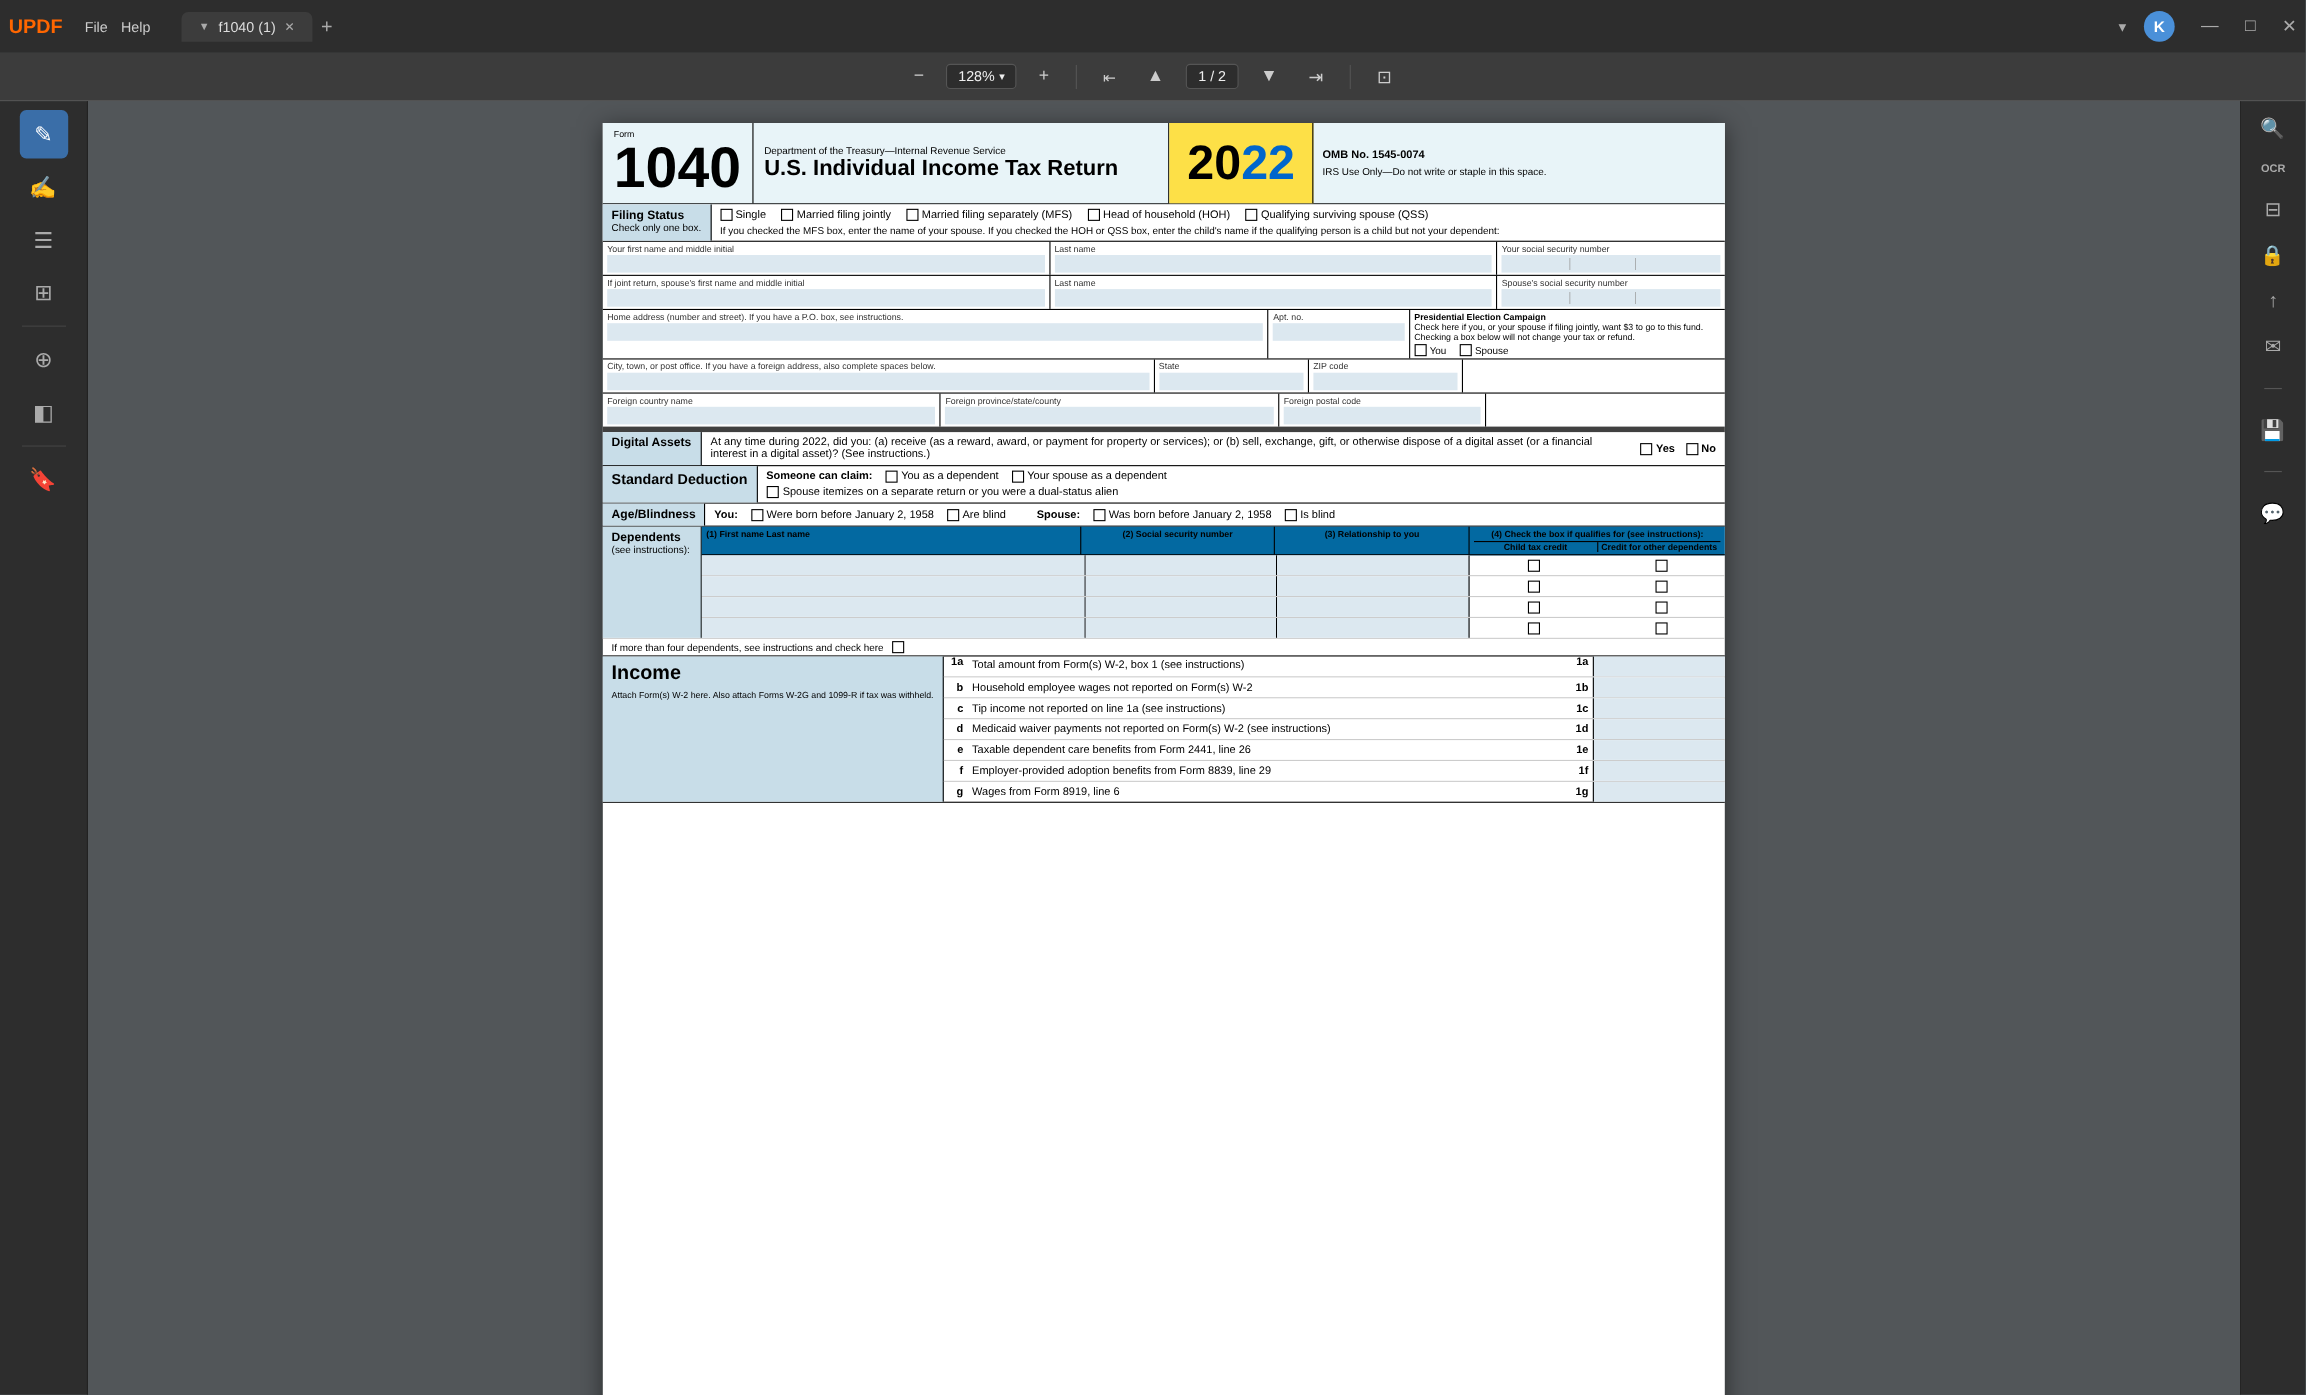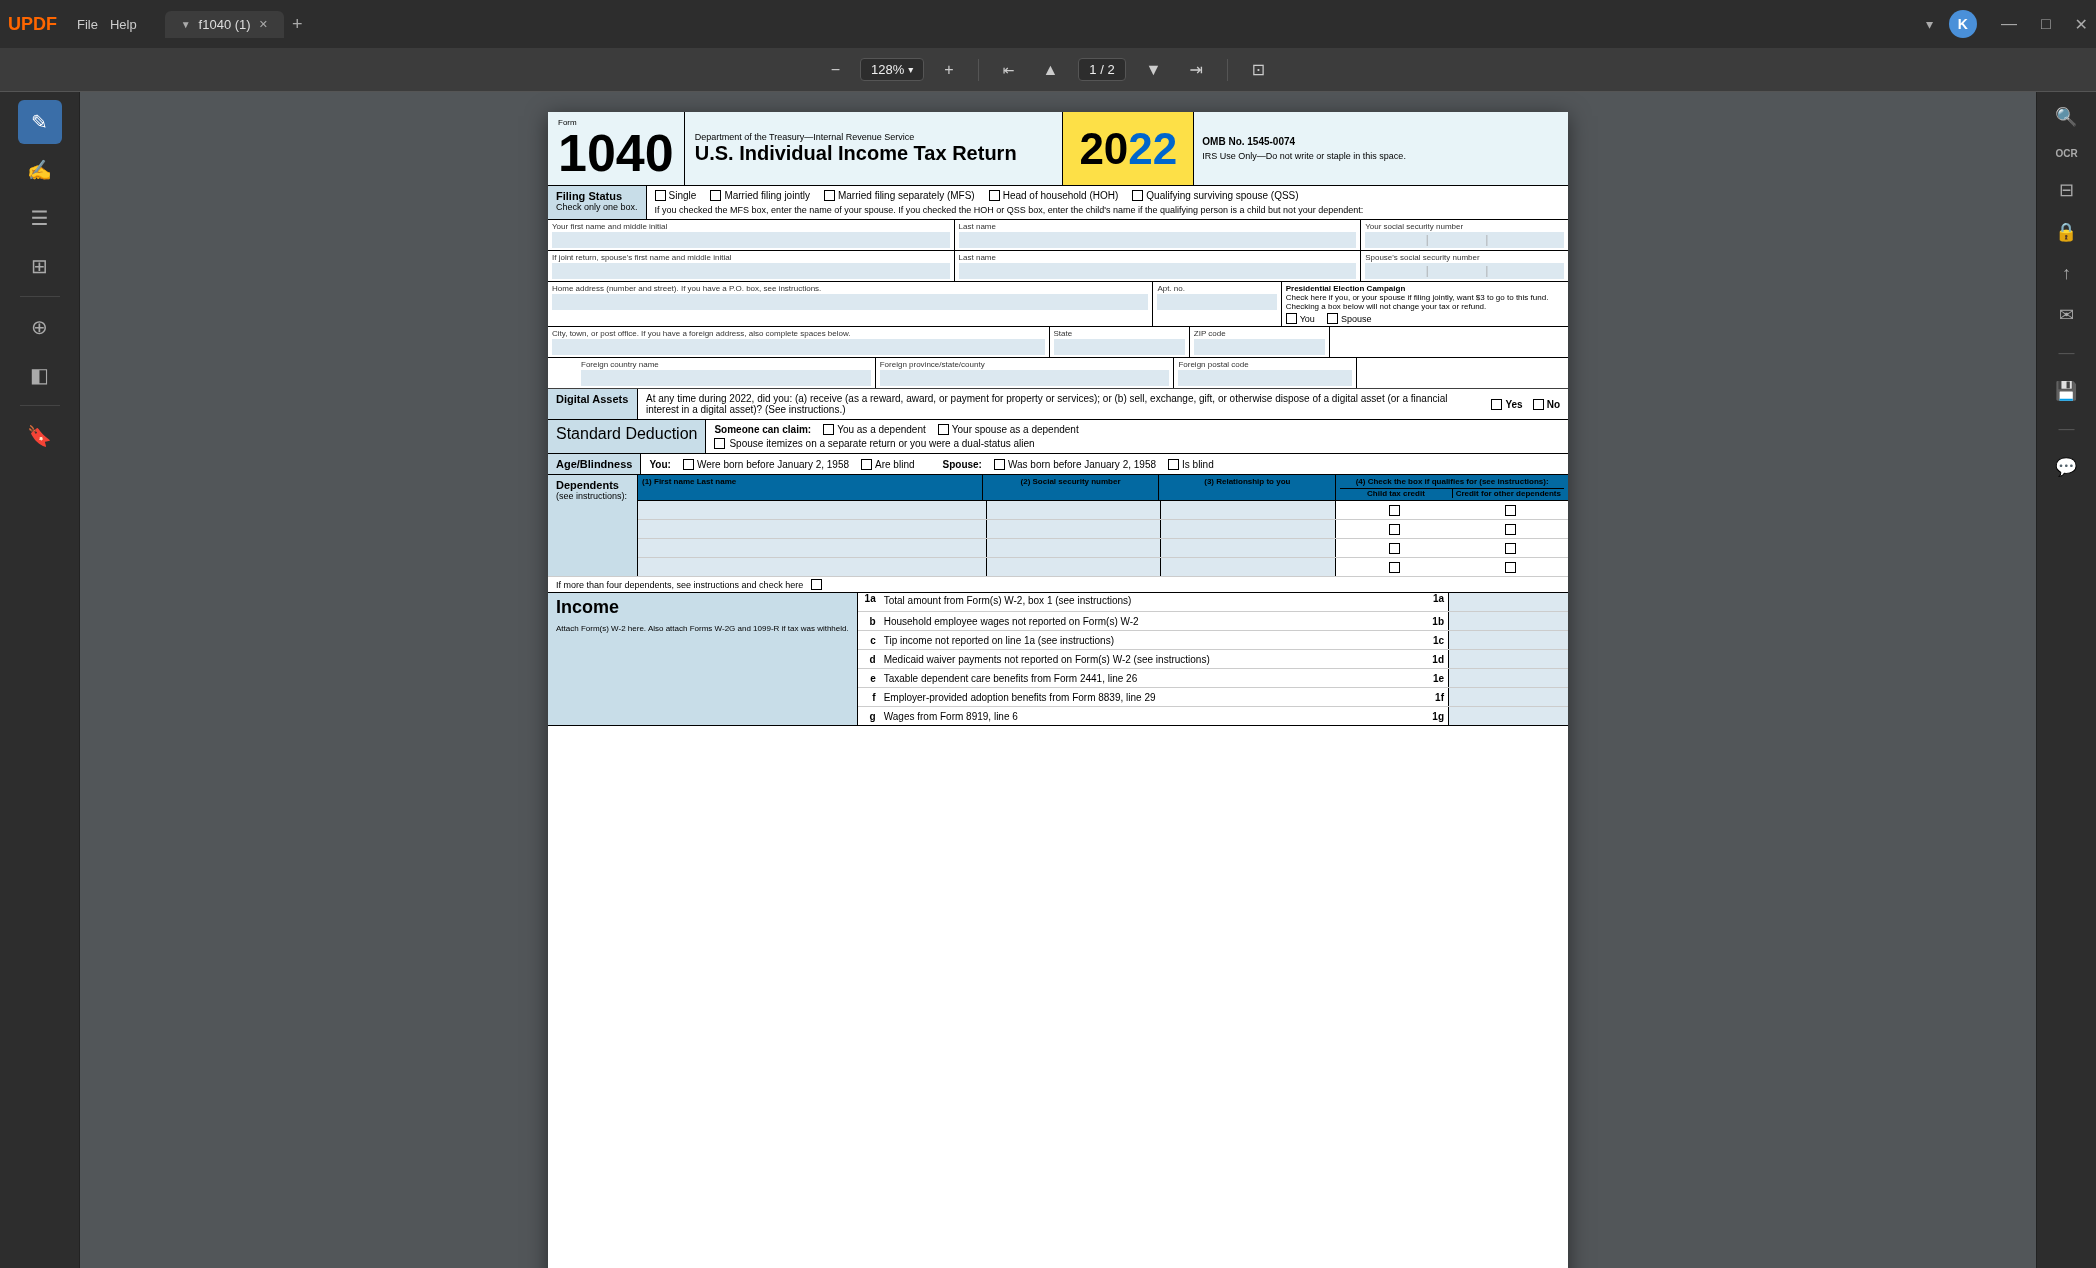--- a/index.html
+++ b/index.html
@@ -255,21 +255,21 @@
           <div style="font-size:8px;color:#333;">State</div>
           <div style="background:#dce8f0; height:16px; margin-top:1px;"></div>
         </div>
         <div style="flex:0.8; border-right:1px solid #000; padding:2px 4px;">
           <div style="font-size:8px;color:#333;">ZIP code</div>
           <div style="background:#dce8f0; height:16px; margin-top:1px;"></div>
         </div>
         <div style="flex:1.4; padding:2px 4px;"></div>
       </div>
 
-      <div style="display:flex; border-bottom:1px solid #404040;padding-left:29px;">
+      <div style="display:flex; border-bottom:5px solid #404040;">
         <div style="flex:2; border-right:1px solid #000; padding:2px 4px;">
           <div style="font-size:8px;color:#333;">Foreign country name</div>
           <div style="background:#dce8f0; height:16px; margin-top:1px;"></div>
         </div>
         <div style="flex:2; border-right:1px solid #000; padding:2px 4px;">
           <div style="font-size:8px;color:#333;">Foreign province/state/county</div>
           <div style="background:#dce8f0; height:16px; margin-top:1px;"></div>
         </div>
         <div style="flex:1.2; border-right:1px solid #000; padding:2px 4px;">
           <div style="font-size:8px;color:#333;">Foreign postal code</div>
@@ -292,21 +292,21 @@
             <label style="display:flex;align-items:center;gap:3px;font-size:10px;font-weight:bold;">
               <span class="cb"></span>
               <span>No</span>
             </label>
           </div>
         </div>
       </div>
 
       <div style="display:flex; border-bottom:1px solid #000;">
         <div style="background:#c8dde8; padding:4px 8px; border-right:1px solid #000; min-width:90px;">
-          <div style="font-weight:normal; font-size:16px; line-height:1.3;">Standard Deduction</div>
+          <div style="font-weight:bold; font-size:13px; line-height:1.3;">Standard Deduction</div>
         </div>
         <div style="flex:1; padding:4px 8px;">
           <div style="display:flex; align-items:center; gap:12px; font-size:10px;">
             <span style="font-weight:bold;">Someone can claim:</span>
             <label style="display:flex;align-items:center;gap:3px;">
               <span class="cb"></span>
               <span>You as a dependent</span>
             </label>
             <label style="display:flex;align-items:center;gap:3px;">
               <span class="cb"></span>

